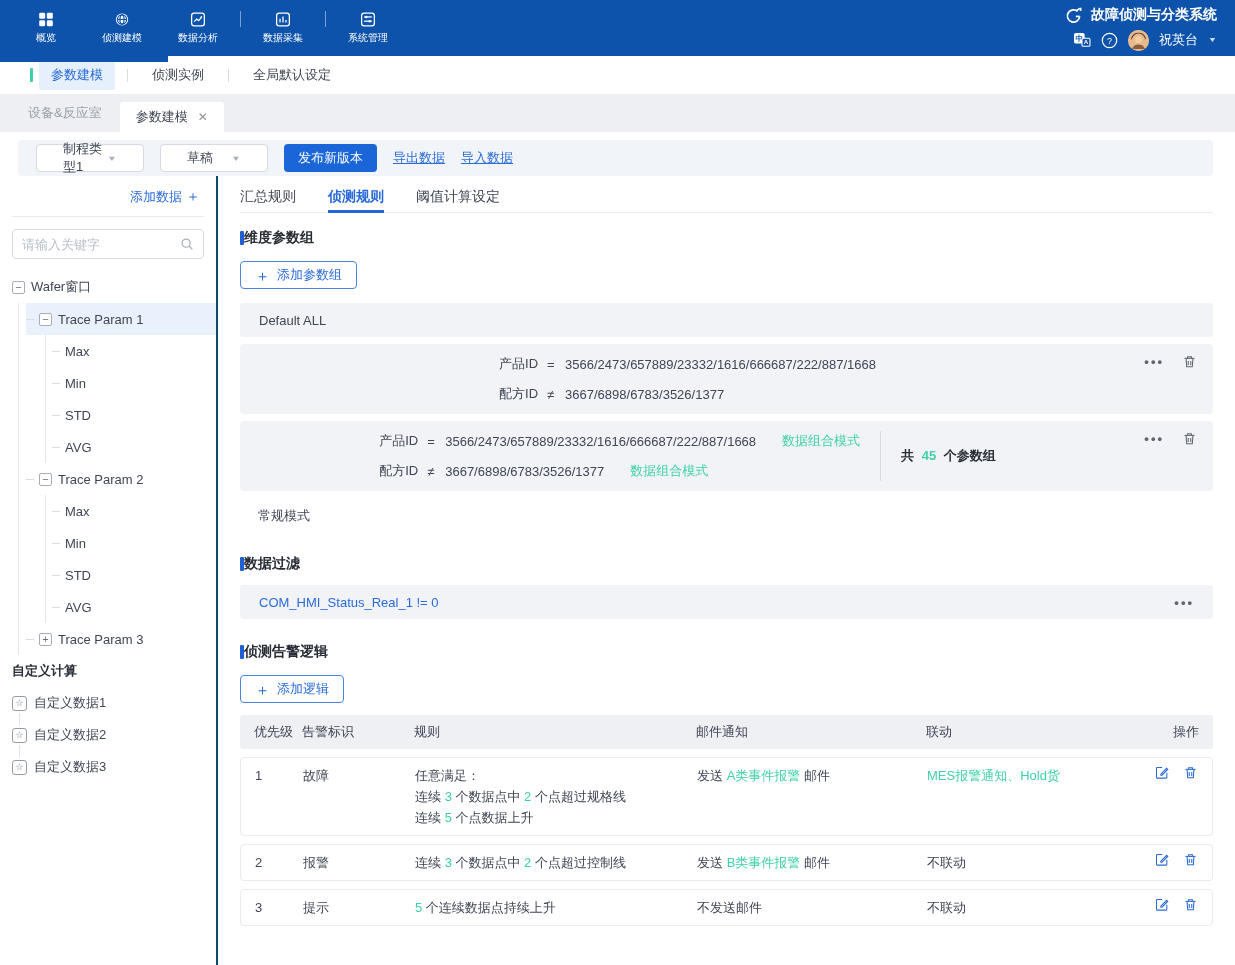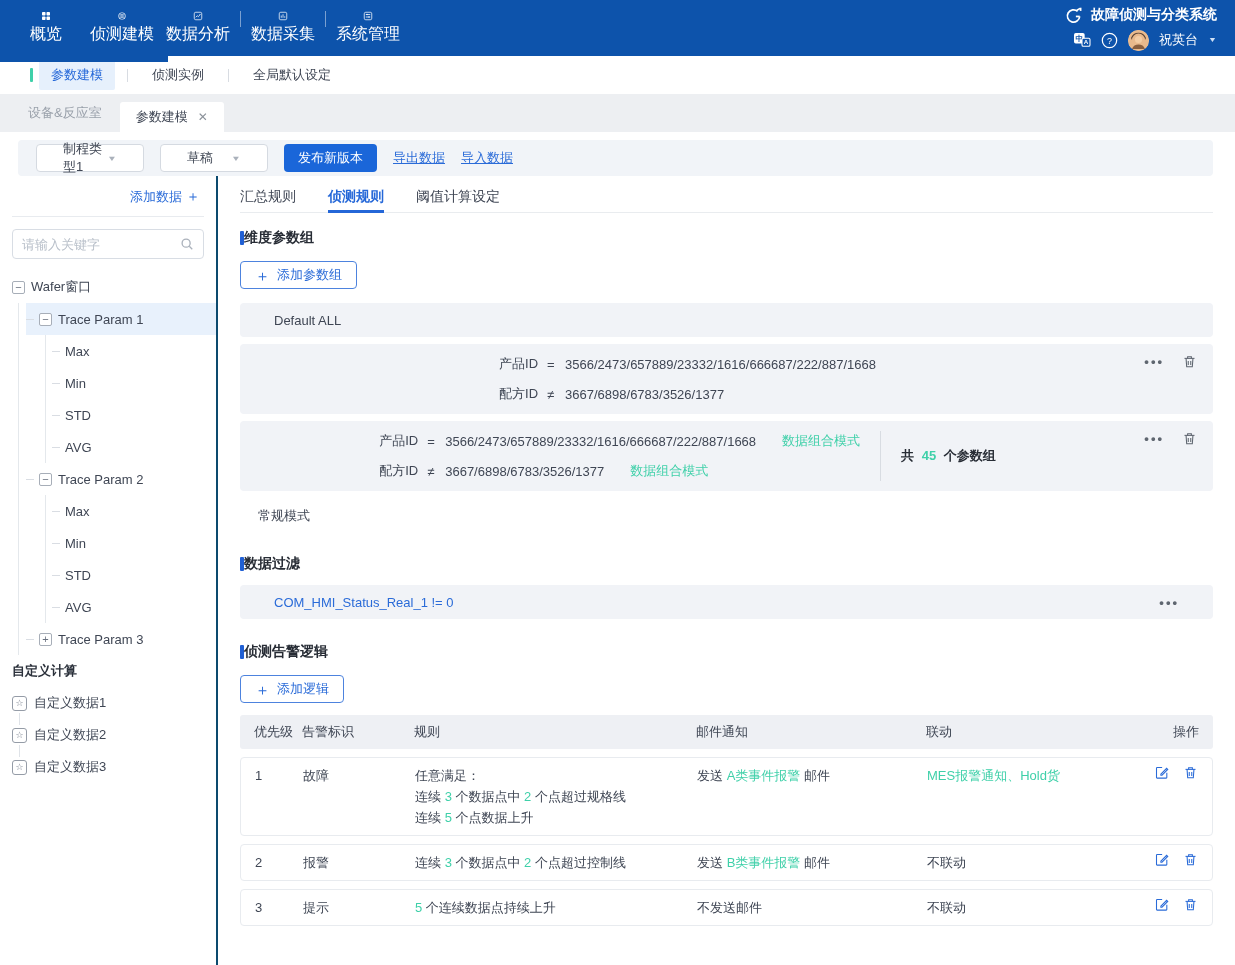--- a/index.html
+++ b/index.html
@@ -4,21 +4,21 @@
 <style>
   * { margin:0; padding:0; box-sizing:border-box; }
   html,body { background:#fff; }
   body { font-family:"Liberation Sans","DejaVu Sans",sans-serif; }
   .app { position:relative; width:1235px; height:965px; overflow:hidden; background:#fff; color:#3f4654; }
 
   
   .topbar { position:relative; height:56px; background:#0d53ab; display:flex; align-items:stretch; justify-content:space-between; }
   .topbar::after { content:""; position:absolute; left:0; top:56px; width:168px; height:6px; background:#0d53ab; }
   .topnav { display:flex; align-items:center; padding-left:8px; }
-  .nav-item { min-width:76px; height:100%; display:flex; flex-direction:column; align-items:center; justify-content:center; gap:3px; color:#fff; font-size:16px; cursor:pointer; padding:11px 6px; }
+  .nav-item { min-width:76px; height:100%; display:flex; flex-direction:column; align-items:center; justify-content:center; gap:3px; color:#fff; font-size:10px; cursor:pointer; padding:11px 6px; }
   .nav-item svg { display:block; }
   .nav-sep { width:1px; height:16px; background:rgba(255,255,255,.45); margin:0 4px; align-self:center; transform:translateY(-9px); }
   .top-right { display:flex; flex-direction:column; align-items:flex-end; justify-content:center; gap:5px; padding-right:18px; }
   .brand-row { display:flex; align-items:center; gap:8px; color:#fff; font-size:14px; font-weight:600; }
   .user-row { display:flex; align-items:center; gap:10px; color:#fff; font-size:13px; }
   .avatar { width:21px; height:21px; border-radius:50%; overflow:hidden; background:#efc49b; display:flex; align-items:center; justify-content:center; }
   .caret { font-size:9px; color:#cfe0f5; transform:scaleY(.8); }
 
   
   .module-tabs { height:38px; display:flex; align-items:center; padding-left:30px; background:#fff; font-size:13px; }
@@ -70,21 +70,21 @@
   
   .content { flex:1; padding:0 22px; overflow:hidden; }
   .ctabs { margin-top:12px; display:flex; gap:32px; border-bottom:1px solid #e9ecef; font-size:14px; }
   .ctab { padding-bottom:4px; color:#3f4654; cursor:pointer; border-bottom:3px solid transparent; margin-bottom:-1px; }
   .ctab.active { color:#2467d8; font-weight:600; border-bottom-color:#2467d8; }
   .sec-title { display:flex; align-items:center; gap:0; font-size:14px; font-weight:700; color:#272c35; }
   .sec-bar { width:4px; height:14px; background:#2160d4; border-radius:1px; }
   .mt16{margin-top:16px} .mt14{margin-top:14px} .mt26{margin-top:26px} .mt30{margin-top:30px} .mt24{margin-top:24px}
   .btn-outline { height:28px; border:1px solid #4d83de; background:#fff; color:#2a6bd8; border-radius:4px; display:inline-flex; align-items:center; gap:7px; padding:0 14px; font-size:13px; cursor:pointer; font-family:inherit; }
   .btn-outline .plus { font-size:15px; line-height:1; }
-  .flat-bar { height:34px; background:#f1f3f7; border-radius:4px; display:flex; align-items:center; padding:0 34px; font-size:13px; color:#3f4654; }
+  .flat-bar { height:34px; background:#f1f3f7; border-radius:4px; display:flex; align-items:center; padding:0 19px; font-size:13px; color:#3f4654; }
   .prow { position:relative; background:#f1f3f7; border-radius:4px; margin-top:7px; padding:8px 96px 8px 18px; display:flex; font-size:13px;justify-content:center; }
   .pconds { flex:0 0 auto; }
   .pline { height:24px; display:flex; align-items:center; white-space:nowrap; }
   .pline + .pline { margin-top:6px; }
   .pfield { width:48px; color:#3f4654; }
   .pop { width:18px; color:#3f4654; }
   .pmode { color:#3fd0a9; margin-left:26px; cursor:pointer; }
   .pdivider { width:1px; background:#d8dce2; align-self:stretch; margin:2px 0 2px 20px; }
   .pcount { align-self:center; margin-left:20px; color:#272c35; font-weight:600; white-space:nowrap; }
   .pcount .num { color:#3fd0a9; margin:0 4px; }

